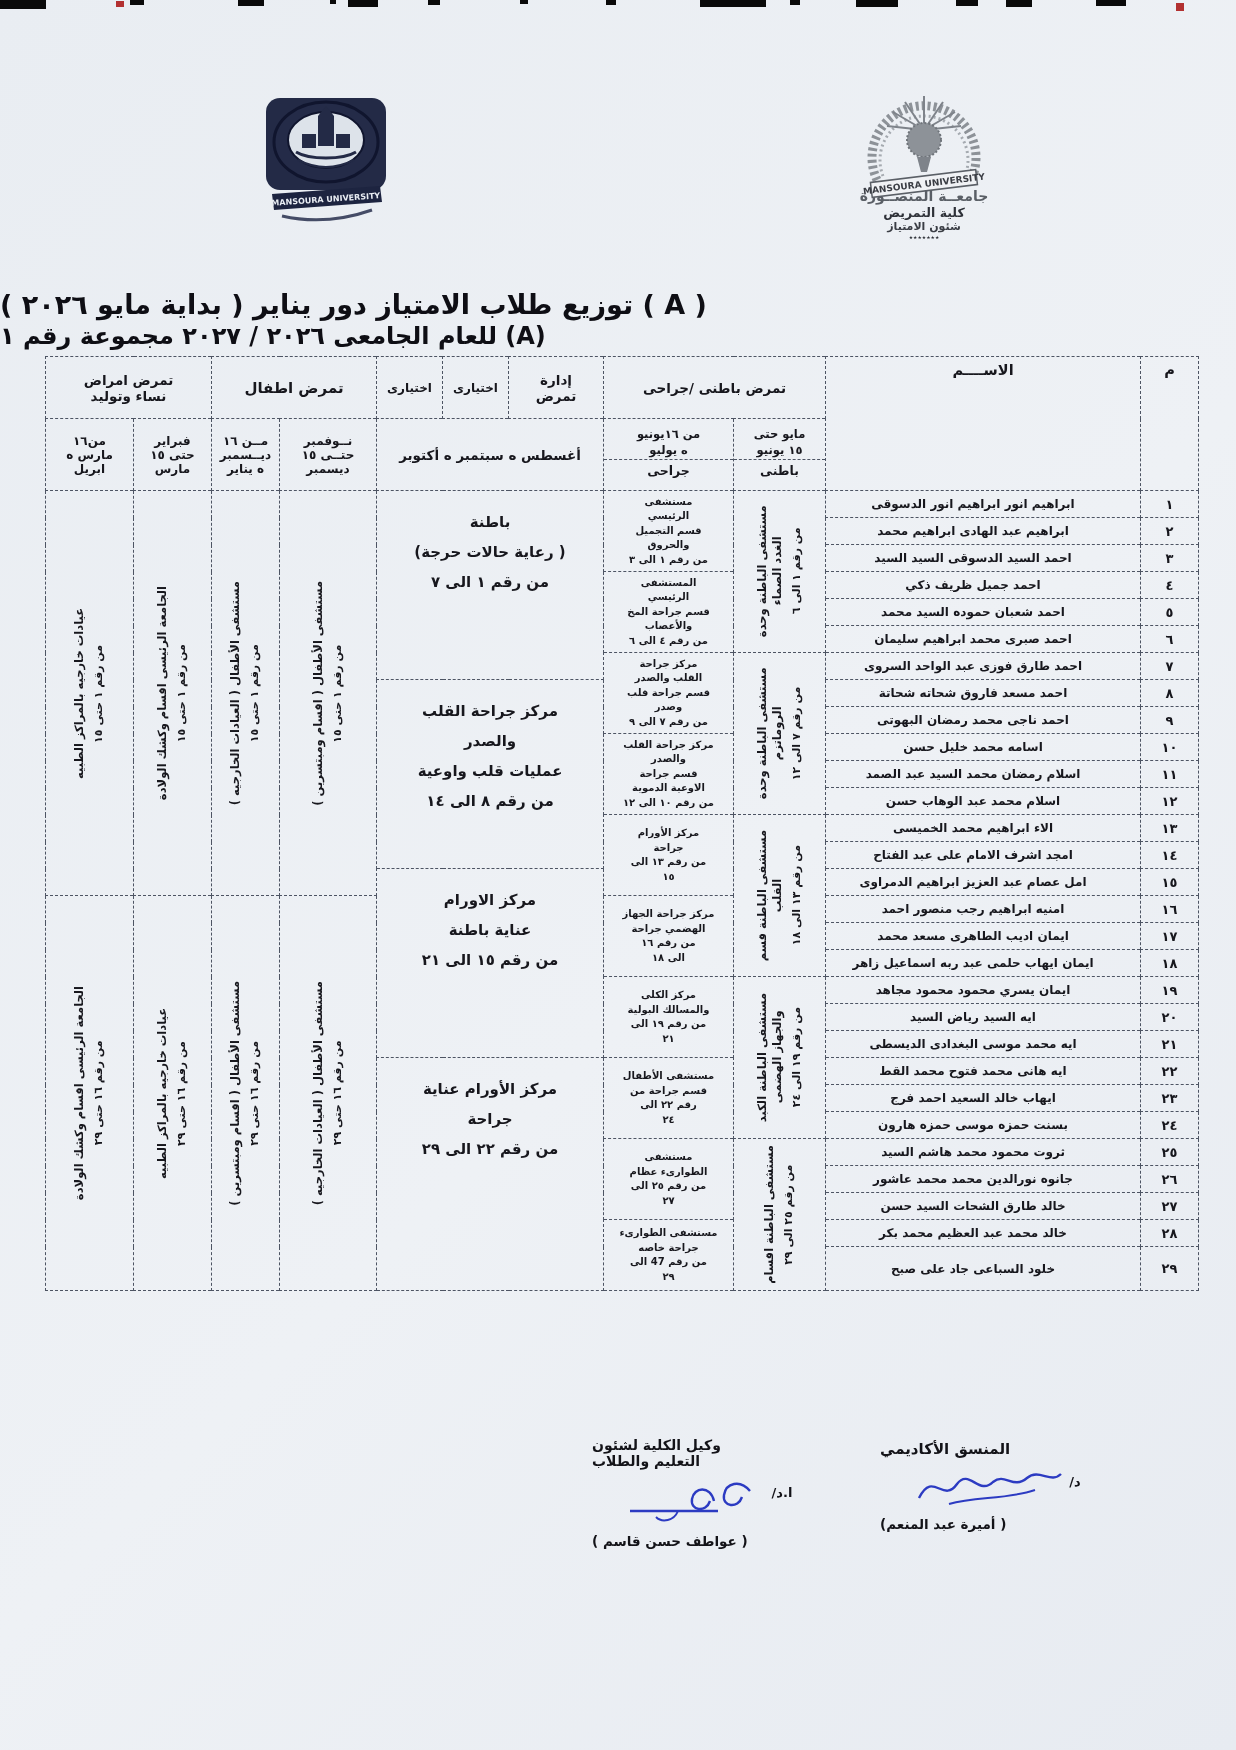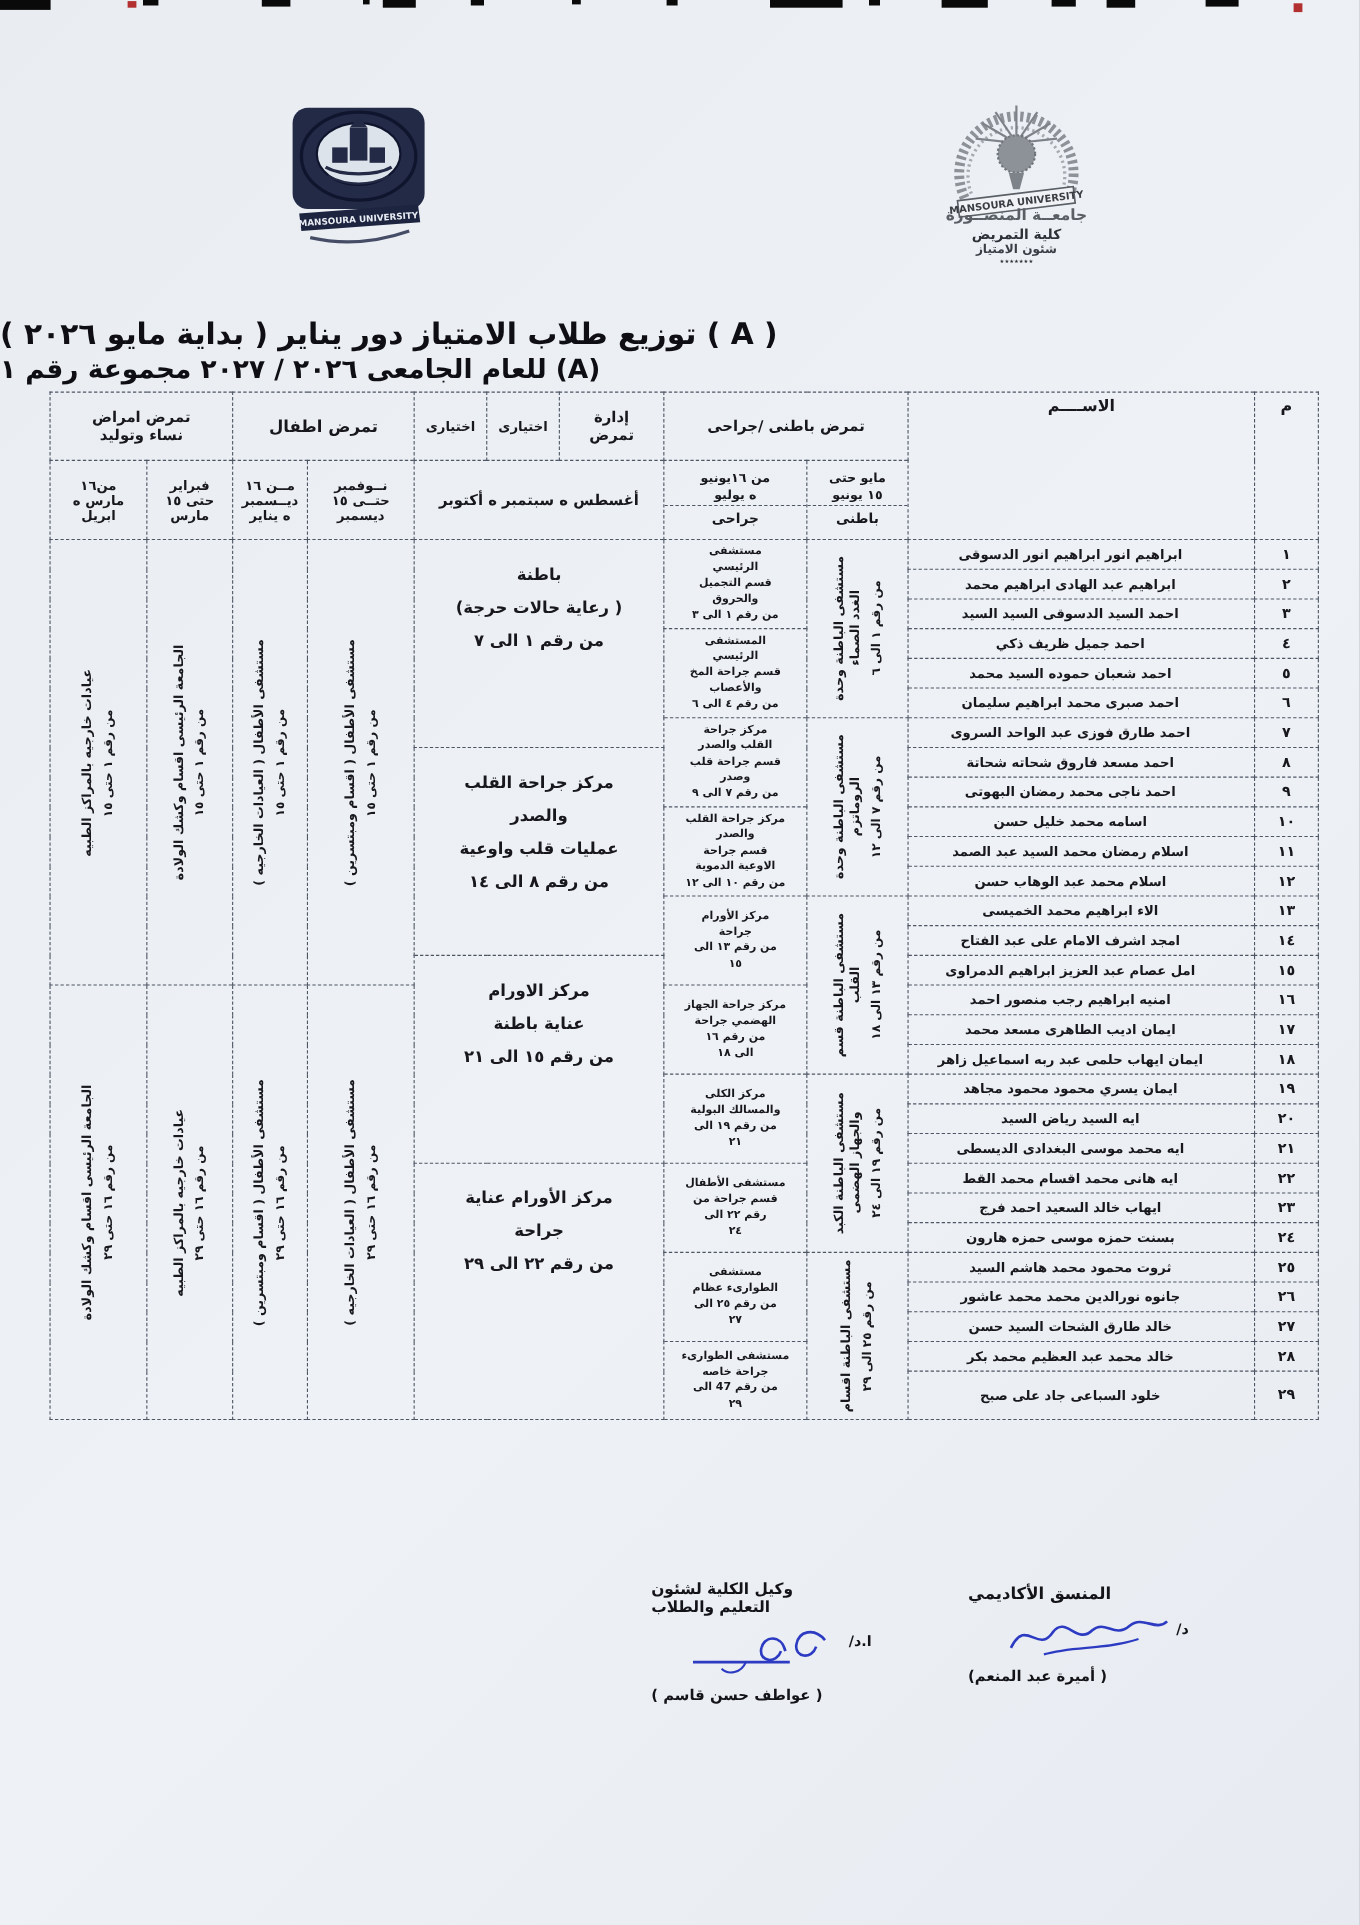--- a/index.html
+++ b/index.html
@@ -398,21 +398,21 @@
       <tr>
           <td class="num">٢٠</td>
           <td class="nm">ايه السيد رياض السيد</td>
         </tr>
       <tr>
           <td class="num">٢١</td>
           <td class="nm">ايه محمد موسى البغدادى الديسطى</td>
         </tr>
       <tr>
           <td class="num">٢٢</td>
-          <td class="nm">ايه هانى محمد اقسام محمد القط</td>
+          <td class="nm">ايه هانى محمد فتوح محمد القط</td>
           <td class="sg pre" rowspan="3">مستشفى الأطفال
 قسم جراحة من
 رقم ٢٢ الى
 ٢٤</td>
           <td class="ad pre" rowspan="8" colspan="3">مركز الأورام عناية
 جراحة
 من رقم ٢٢ الى ٢٩</td>
         </tr>
       <tr>
           <td class="num">٢٣</td>

